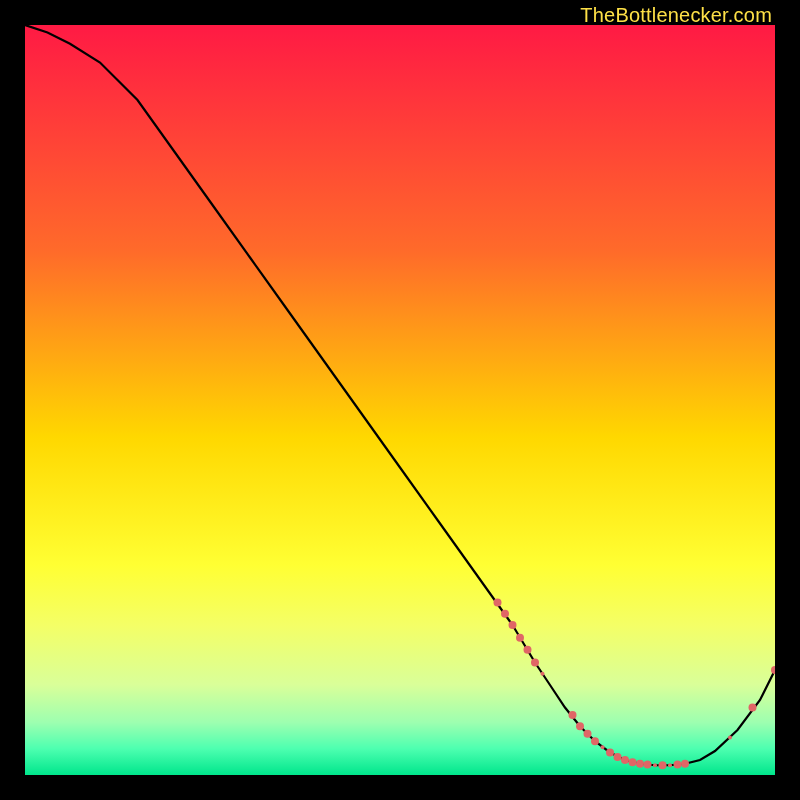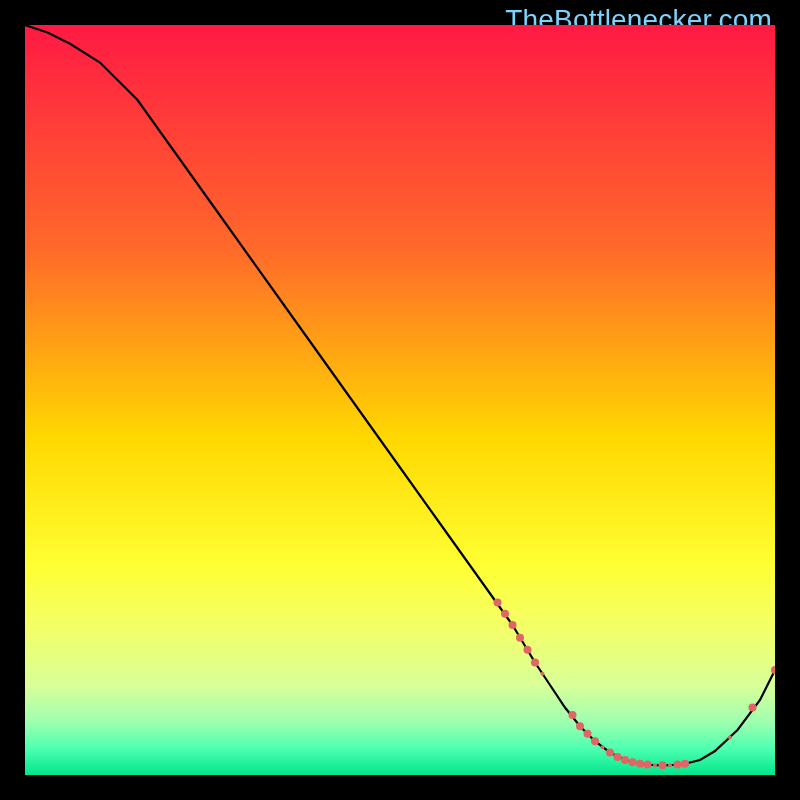--- a/index.html
+++ b/index.html
@@ -21,26 +21,25 @@
     position: absolute;
     left: 25px;
     top: 25px;
     width: 750px;
     height: 750px;
   }
   .watermark {
     position: absolute;
     top: 4px;
     right: 28px;
-    color: #7dd3fc;
-    font-size: 28px;
+    color: #fde047;
+    font-size: 20px;
     letter-spacing: 0.2px;
     font-weight: 400;
     user-select: none;
-    text-decoration: underline;
   }
 </style>
 </head>
 <body>
 
 <div class="stage">
   <div class="watermark">TheBottlenecker.com</div>
   <svg class="plot" viewBox="0 0 750 750" preserveAspectRatio="none">
     <defs>
       <linearGradient id="bg-grad" x1="0" y1="0" x2="0" y2="1">

